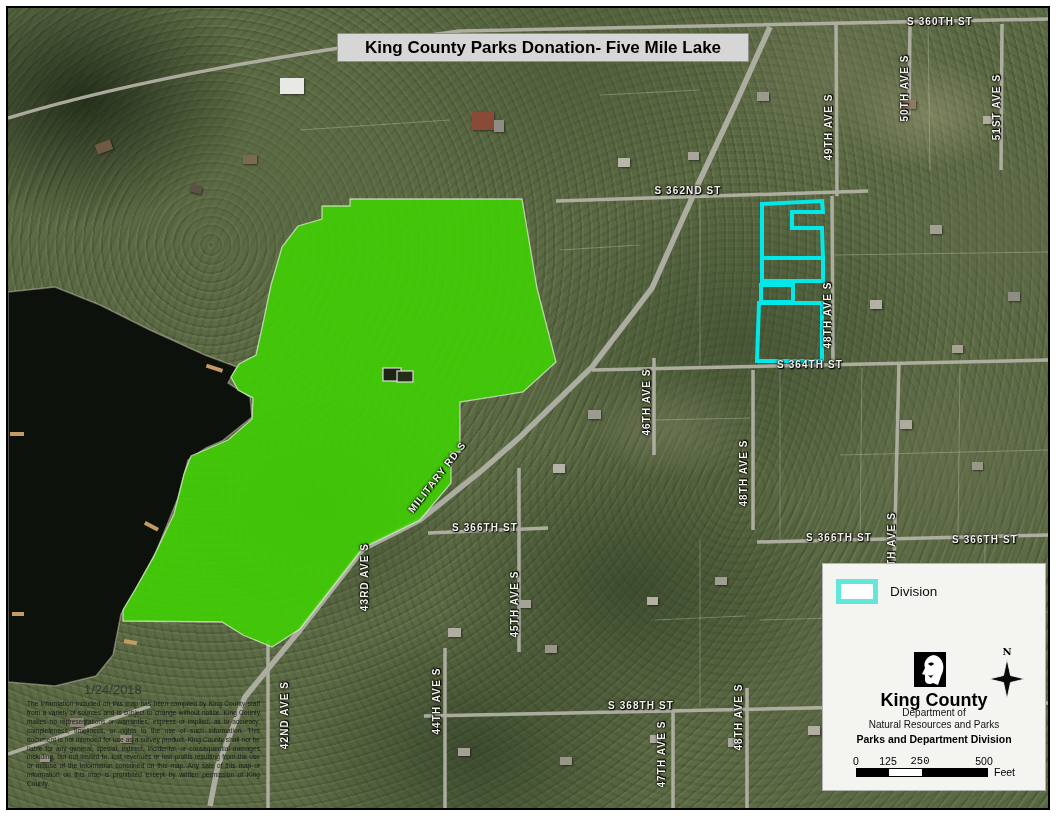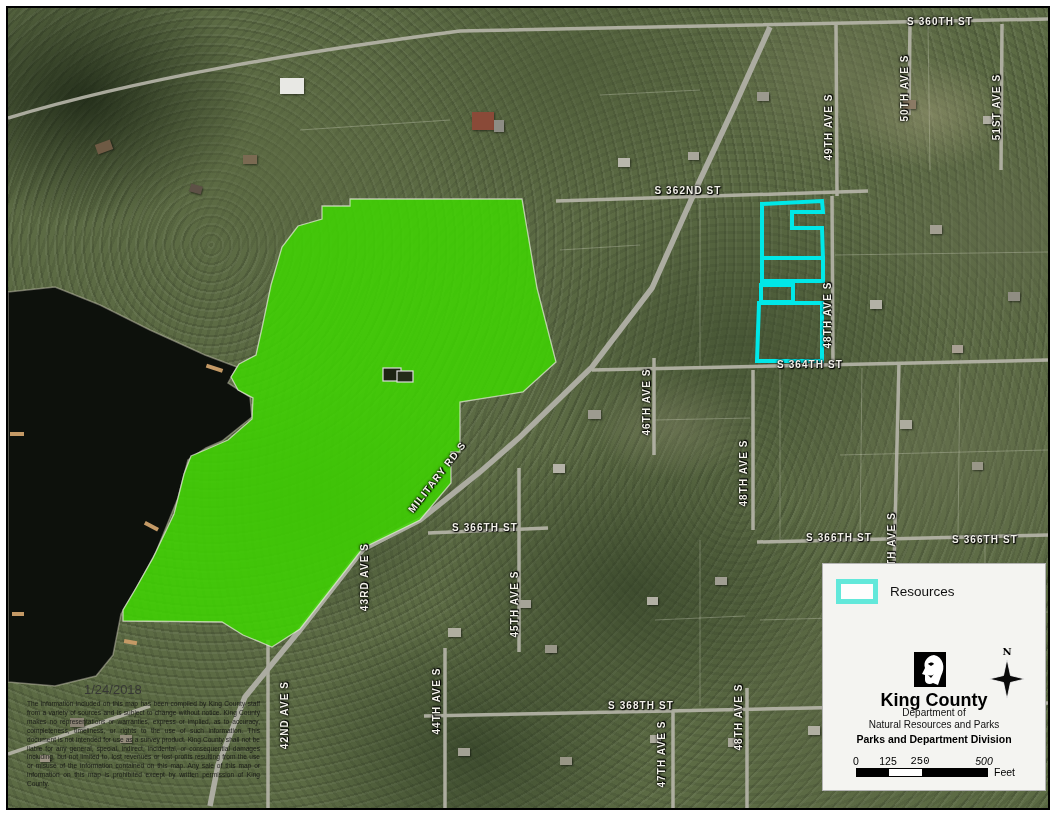--- a/index.html
+++ b/index.html
@@ -159,28 +159,29 @@
         <div class="street-label" style="left: 891px; top: 539px; transform: translate(-50%, -50%) rotate(-90deg);">TH AVE S</div>
         <div class="street-label" style="left: 364px; top: 577px; transform: translate(-50%, -50%) rotate(-90deg);">43RD AVE S</div>
         <div class="street-label" style="left: 514px; top: 604px; transform: translate(-50%, -50%) rotate(-90deg);">45TH AVE S</div>
         <div class="street-label" style="left: 284px; top: 715px; transform: translate(-50%, -50%) rotate(-90deg);">42ND AVE S</div>
         <div class="street-label" style="left: 436px; top: 701px; transform: translate(-50%, -50%) rotate(-90deg);">44TH AVE S</div>
         <div class="street-label" style="left: 641px; top: 705px; transform: translate(-50%, -50%) rotate(0deg);">S 368TH ST</div>
         <div class="street-label" style="left: 661px; top: 754px; transform: translate(-50%, -50%) rotate(-90deg);">47TH AVE S</div>
         <div class="street-label" style="left: 738px; top: 717px; transform: translate(-50%, -50%) rotate(-90deg);">48TH AVE S</div>
       </div>
 
+  <div id="title-banner">King County Parks Donation- Five Mile Lake</div>
 
   <div id="map-date">1/24/2018</div>
   <div id="disclaimer">The information included on this map has been compiled by King County staff from a variety of sources and is subject to change without notice. King County makes no representations or warranties, express or implied, as to accuracy, completeness, timeliness, or rights to the use of such information. This document is not intended for use as a survey product. King County shall not be liable for any general, special, indirect, incidental, or consequential damages including, but not limited to, lost revenues or lost profits resulting from the use or misuse of the information contained on this map. Any sale of this map or information on this map is prohibited except by written permission of King County.</div>
 
   <div id="legend">
     <div class="legend-row" style="top:15px;">
       <div class="swatch swatch-outline"></div>
-      <div class="legend-label">Resources</div>
+      <div class="legend-label">Division</div>
     </div>
 
     <svg id="kc-logo" width="32" height="35">
       <rect x="0" y="0" width="32" height="35" fill="#000"></rect>
       <path d="M20,3 c-7,1 -11,7 -9,13 l-3,6 3,1 0,5 c0,4 5,5 8,3 l5,2 3,-9 c5,-9 2,-19 -7,-21 z" fill="#fff"></path>
       <path d="M14,12 c2,-2 5,-2 6,0 l-3,2 z M13,22 c2,2 5,2 7,0 l-3,4 z" fill="#000"></path>
     </svg>
     <div id="kc-name">King County</div>
     <div class="dept-line" style="top:143px;">Department of</div>
     <div class="dept-line" style="top:155px;">Natural Resources and Parks</div>
@@ -190,20 +191,20 @@
       <div class="n">N</div>
       <svg width="44" height="44">
         <polygon points="22,2 25.5,18.5 40,22 25.5,25.5 22,42 18.5,25.5 4,22 18.5,18.5" fill="#0a0a0a" stroke="#fff" stroke-width=".8"></polygon>
       </svg>
     </div>
 
     <div id="scalebar">
       <span class="tick" style="left:2px;">0</span>
       <span class="tick" style="left:34px;">125</span>
       <span class="tick" style="left:66px;font-family:Liberation Mono, monospace;">250</span>
-      <span class="tick" style="left:130px;font-style:italic;">500</span>
+      <span class="tick" style="left:130px;">500</span>
       <div id="bar"></div>
       <span id="feet">Feet</span>
     </div>
   </div>
 
  </div>
 </div>
 
 </body></html>

